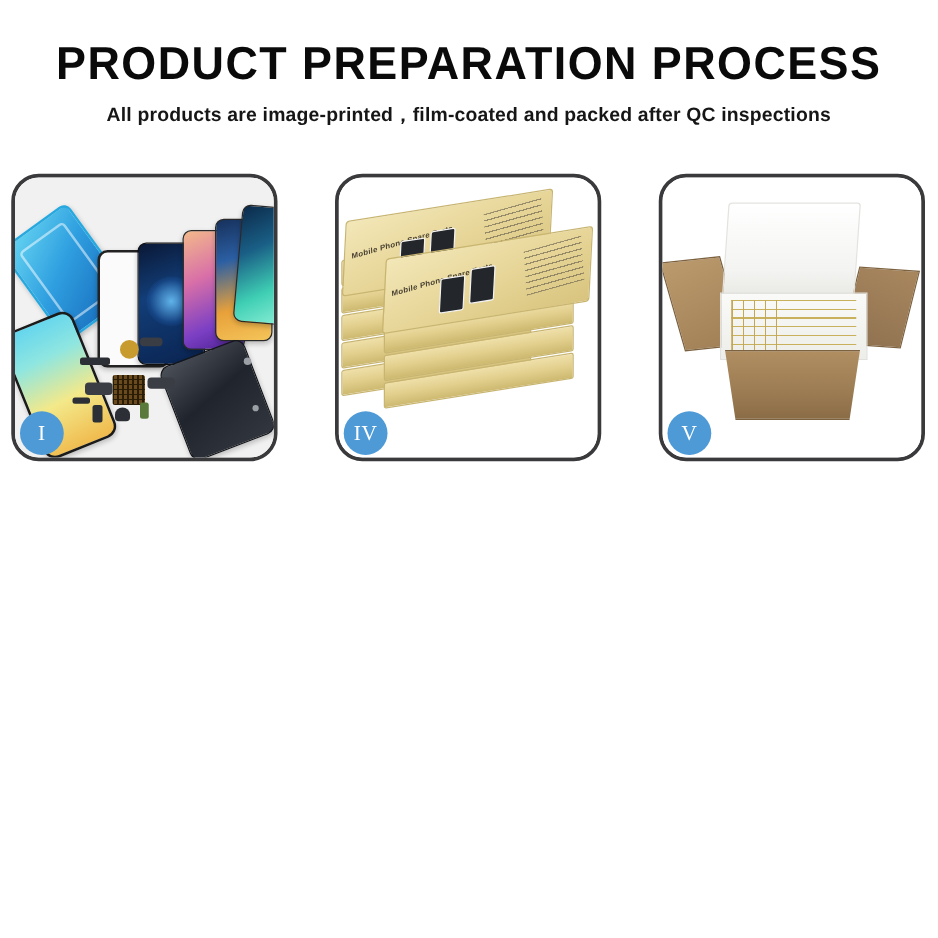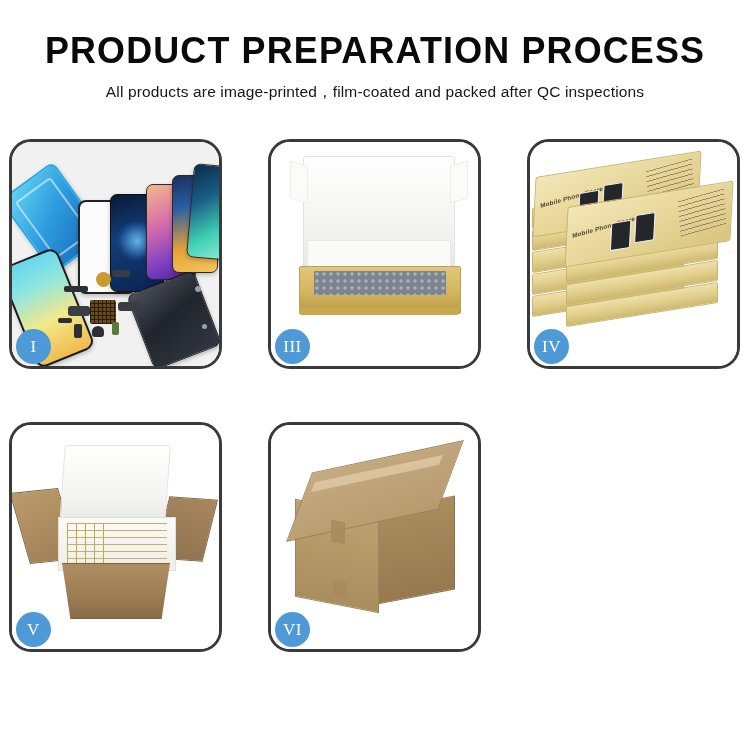--- a/index.html
+++ b/index.html
@@ -12,21 +12,21 @@
 
   
   .header{padding-top:30px;text-align:center;}
   .title{
     font-size:37px;font-weight:600;color:#0a0a0a;
     letter-spacing:1.2px;line-height:1.12;
     transform:scaleX(0.97);transform-origin:center;
     white-space:nowrap;
   }
   .subtitle{
-    margin-top:11px;font-size:15.5px;font-weight:400;color:#161616;
+    margin-top:11px;font-size:15.5px;font-weight:700;color:#161616;
     letter-spacing:0.15px;white-space:nowrap;
   }
 
   
   .grid{
     position:absolute;left:9px;top:139px;width:732px;height:543px;
     display:grid;
     grid-template-columns:213px 213px 213px;
     grid-template-rows:230px 230px;
     column-gap:46px;row-gap:53px;
@@ -308,33 +308,20 @@
           <div class="chip" style="left:100px;top:180px;width:7px;height:13px;background:#5a7a3c;"></div>
           <div class="chip" style="left:46px;top:176px;width:14px;height:5px;"></div>
           <div class="chip" style="left:183px;top:144px;width:6px;height:6px;background:#9aa0a6;border-radius:50%;"></div>
           <div class="chip" style="left:190px;top:182px;width:5px;height:5px;background:#9aa0a6;border-radius:50%;"></div>
         </div>
       </div>
       <div class="badge">I</div>
     </div>
 
 
-    <div class="panel">
-      <div class="panel-inner">
-        <div class="scene3">
-          <div class="box3-lid"></div>
-          <div class="foam-pad"></div>
-          <div class="box3-tray">
-            <div class="box3-content"></div>
-          </div>
-          <div class="box3-lip"></div>
-        </div>
-      </div>
-      <div class="badge">III</div>
-    </div>
 
     <div class="panel">
       <div class="panel-inner">
         <div class="scene4">
 
           <div class="stk" style="left:2px;top:54px;">
             <div class="stk-box" style="top:0px;"></div>
             <div class="stk-box" style="top:22px;"></div>
             <div class="stk-box" style="top:44px;"></div>
             <div class="stk-box" style="top:66px;"></div>
@@ -374,28 +361,15 @@
           <div class="foam-lid5"></div>
           <div class="foam-box5">
             <div class="yellow-stack"></div>
           </div>
           <div class="carton-body"></div>
         </div>
       </div>
       <div class="badge">V</div>
     </div>
 
-    <div class="panel">
-      <div class="panel-inner">
-        <div class="scene6">
-          <div class="c6-side"></div>
-          <div class="c6-front"></div>
-          <div class="c6-top"></div>
-          <div class="c6-tape"></div>
-          <div class="c6-tab" style="left:60px;top:96px;transform:skewY(11deg);"></div>
-          <div class="c6-tab" style="left:62px;top:156px;transform:skewY(11deg);height:16px;"></div>
-        </div>
-      </div>
-      <div class="badge">VI</div>
-    </div>
 
   </div>
 </div>
 
 </body></html>

